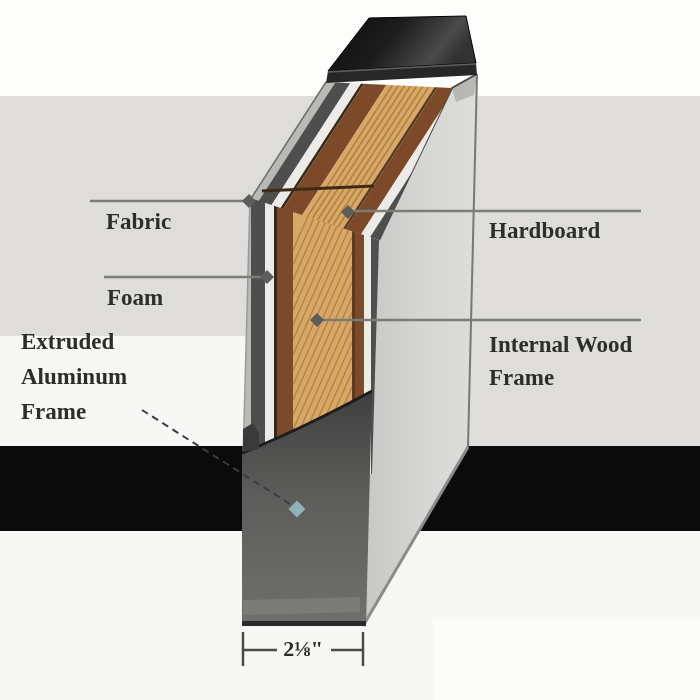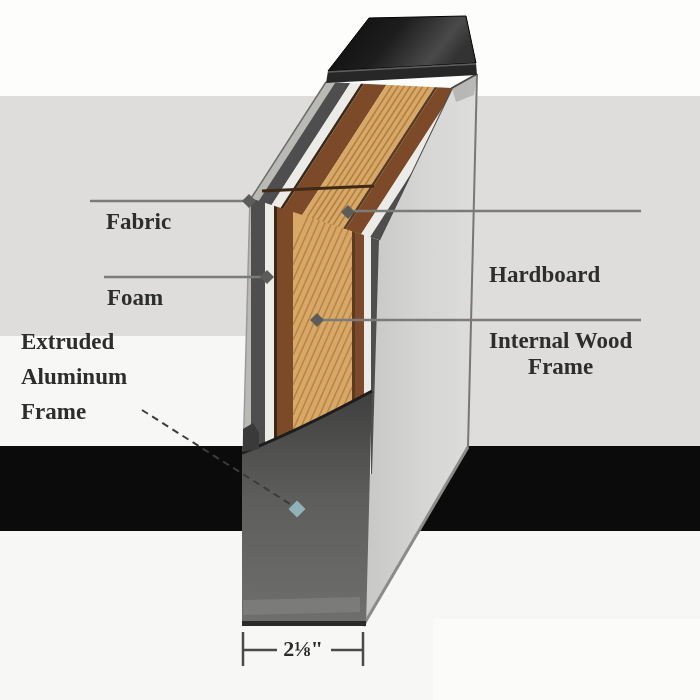--- a/index.html
+++ b/index.html
@@ -13,21 +13,21 @@
   .lbl{
     position:absolute;
     font-weight:700;
     color:#2d2d2b;
     font-size:23px;
     line-height:26px;
     white-space:pre-line;
     letter-spacing:0px;
   }
   .lbl.multi3{line-height:35px;}
-  .lbl.multi2{line-height:26px;text-align:center;}
+  .lbl.multi2{line-height:33px;}
   .dim{
     position:absolute;
     font-weight:700;
     color:#2a2a28;
     font-size:22px;
     text-align:center;
   }
 </style>
 </head>
 <body>
@@ -174,18 +174,18 @@
     <line x1="243" y1="650" x2="277" y2="650"></line>
     <line x1="331" y1="650" x2="363" y2="650"></line>
   </g>
 </svg>
 
 <div class="lbl" style="left:106px;top:209px;">Fabric</div>
 <div class="lbl" style="left:107px;top:285px;">Foam</div>
 <div class="lbl multi3" style="left:21px;top:324px;">Extruded
 Aluminum
 Frame</div>
-<div class="lbl" style="left:489px;top:218px;margin-top:44px;">Hardboard</div>
+<div class="lbl" style="left:489px;top:218px;">Hardboard</div>
 <div class="lbl multi2" style="left:489px;top:328px;">Internal Wood
 Frame</div>
 <div class="dim" style="left:276px;top:636px;width:54px;">2⅛"</div>
 
 </div>
 
 </body></html>

